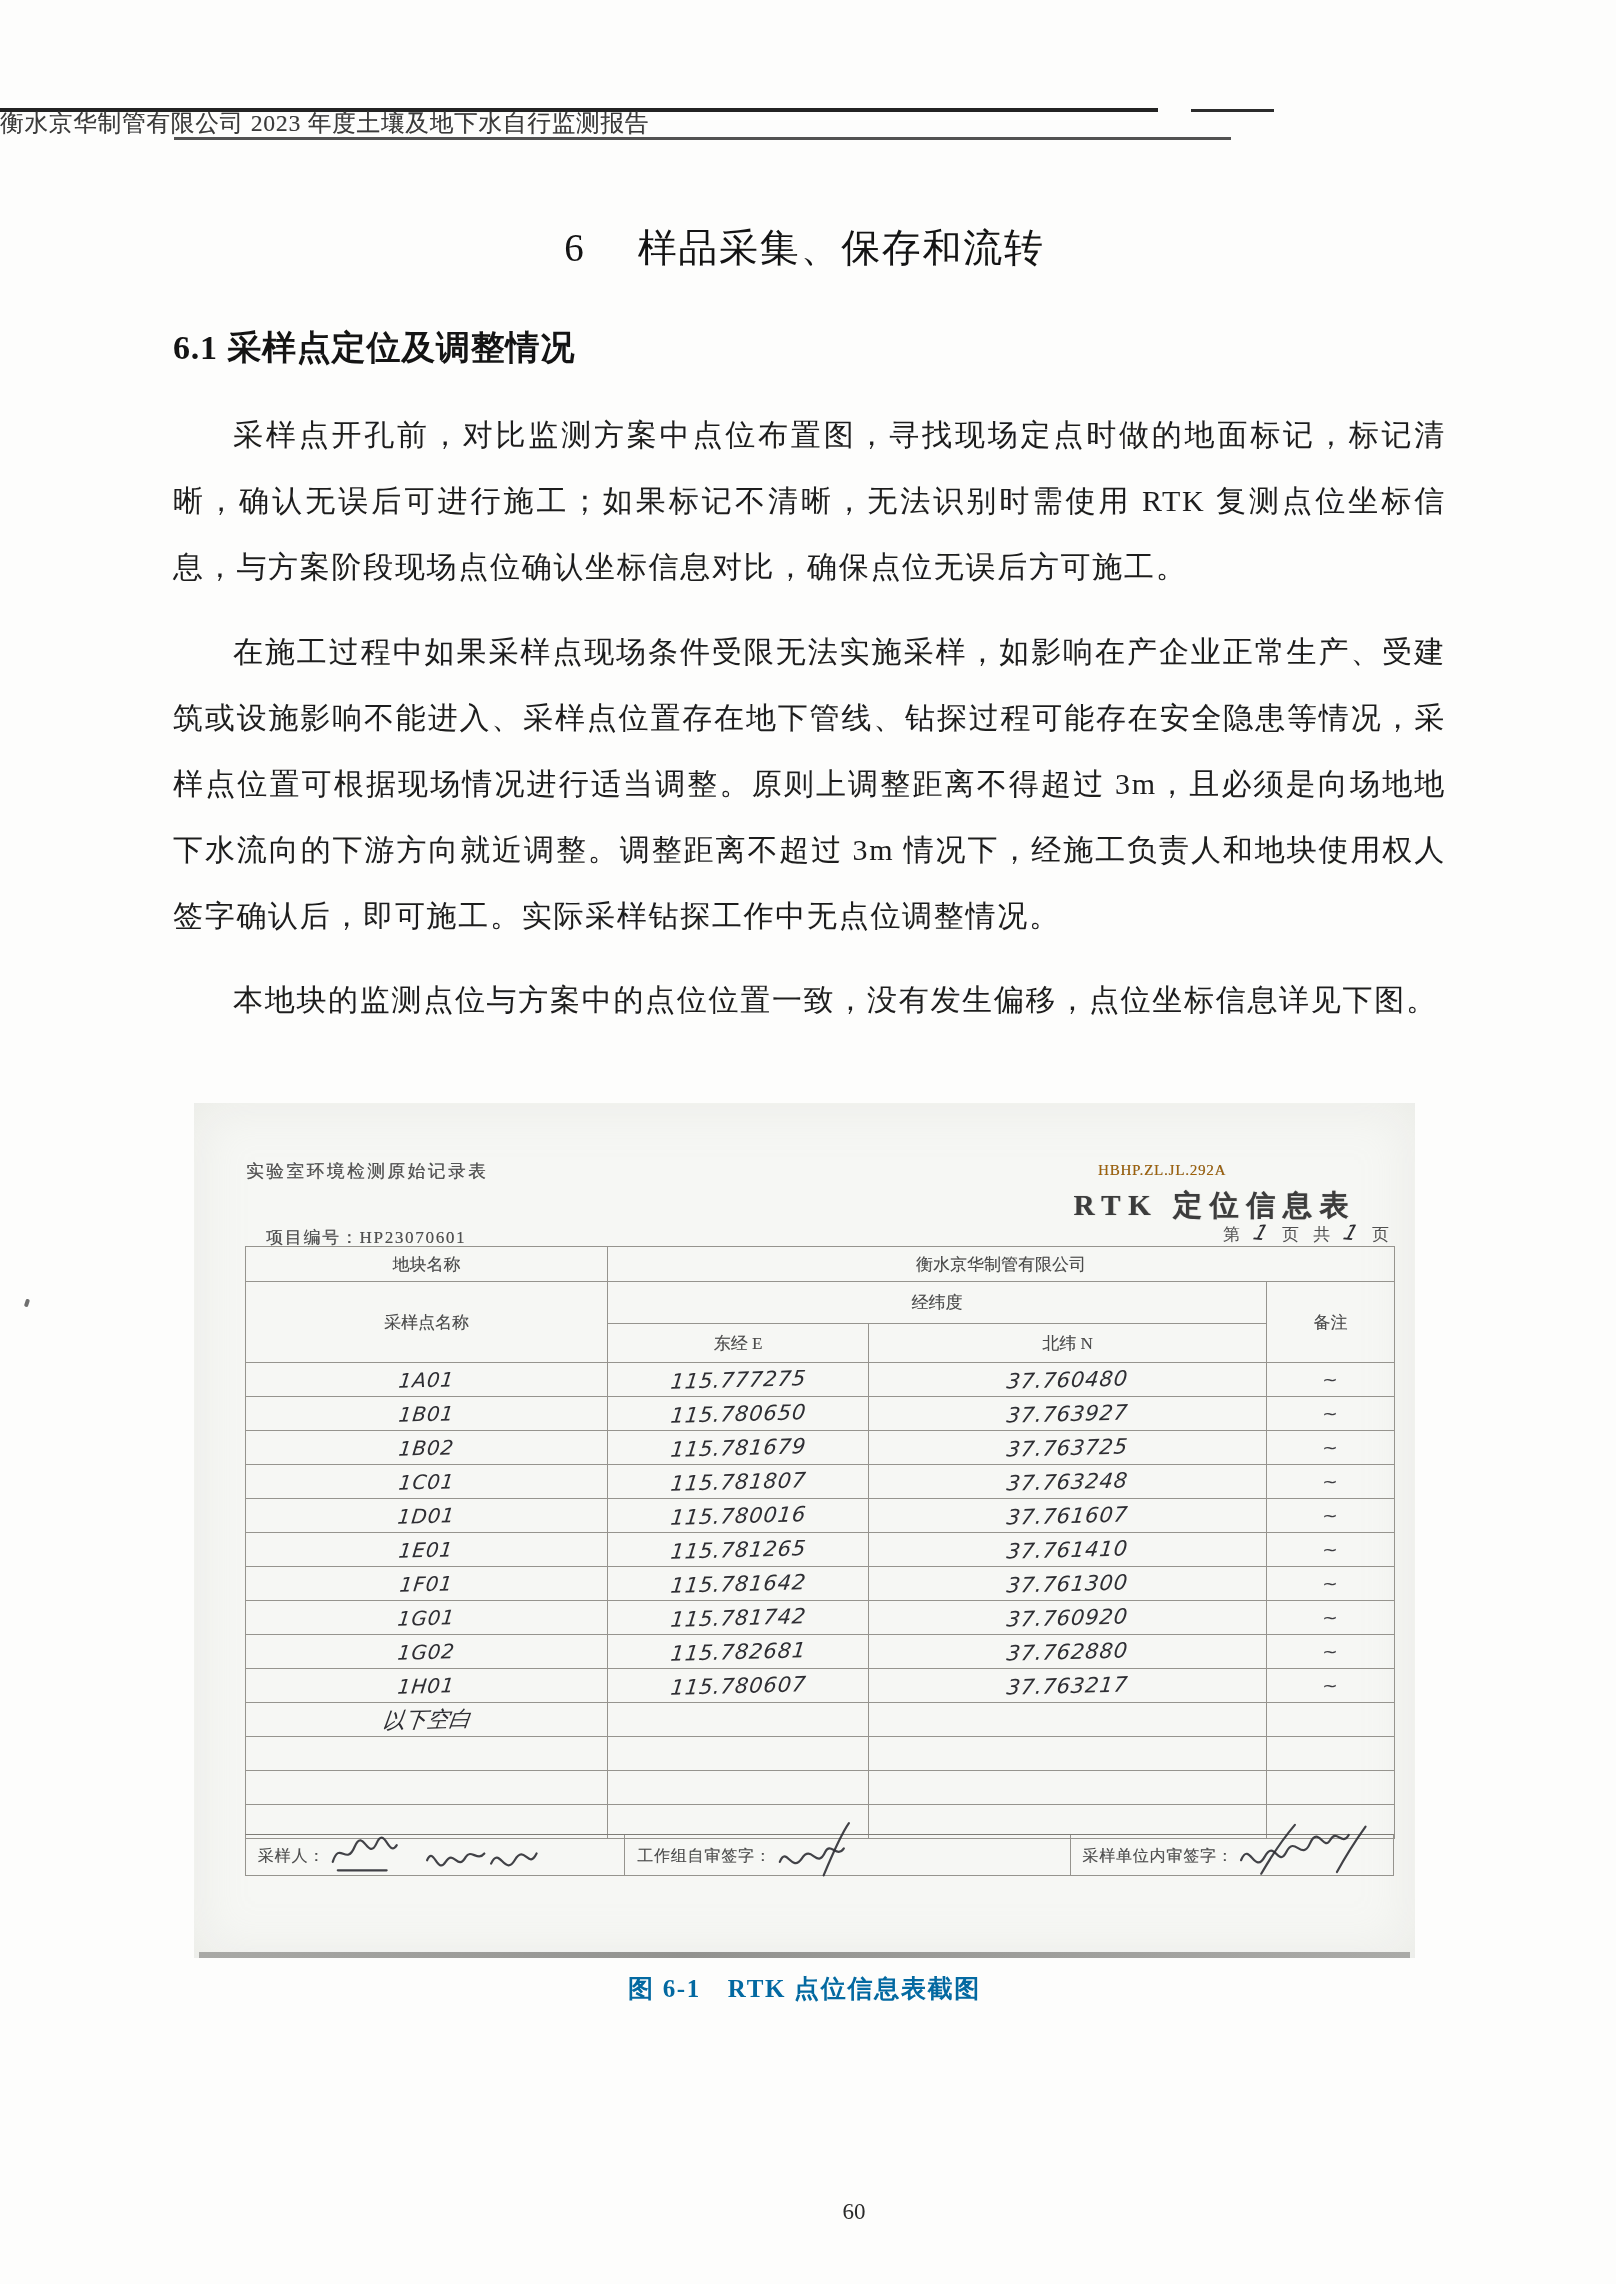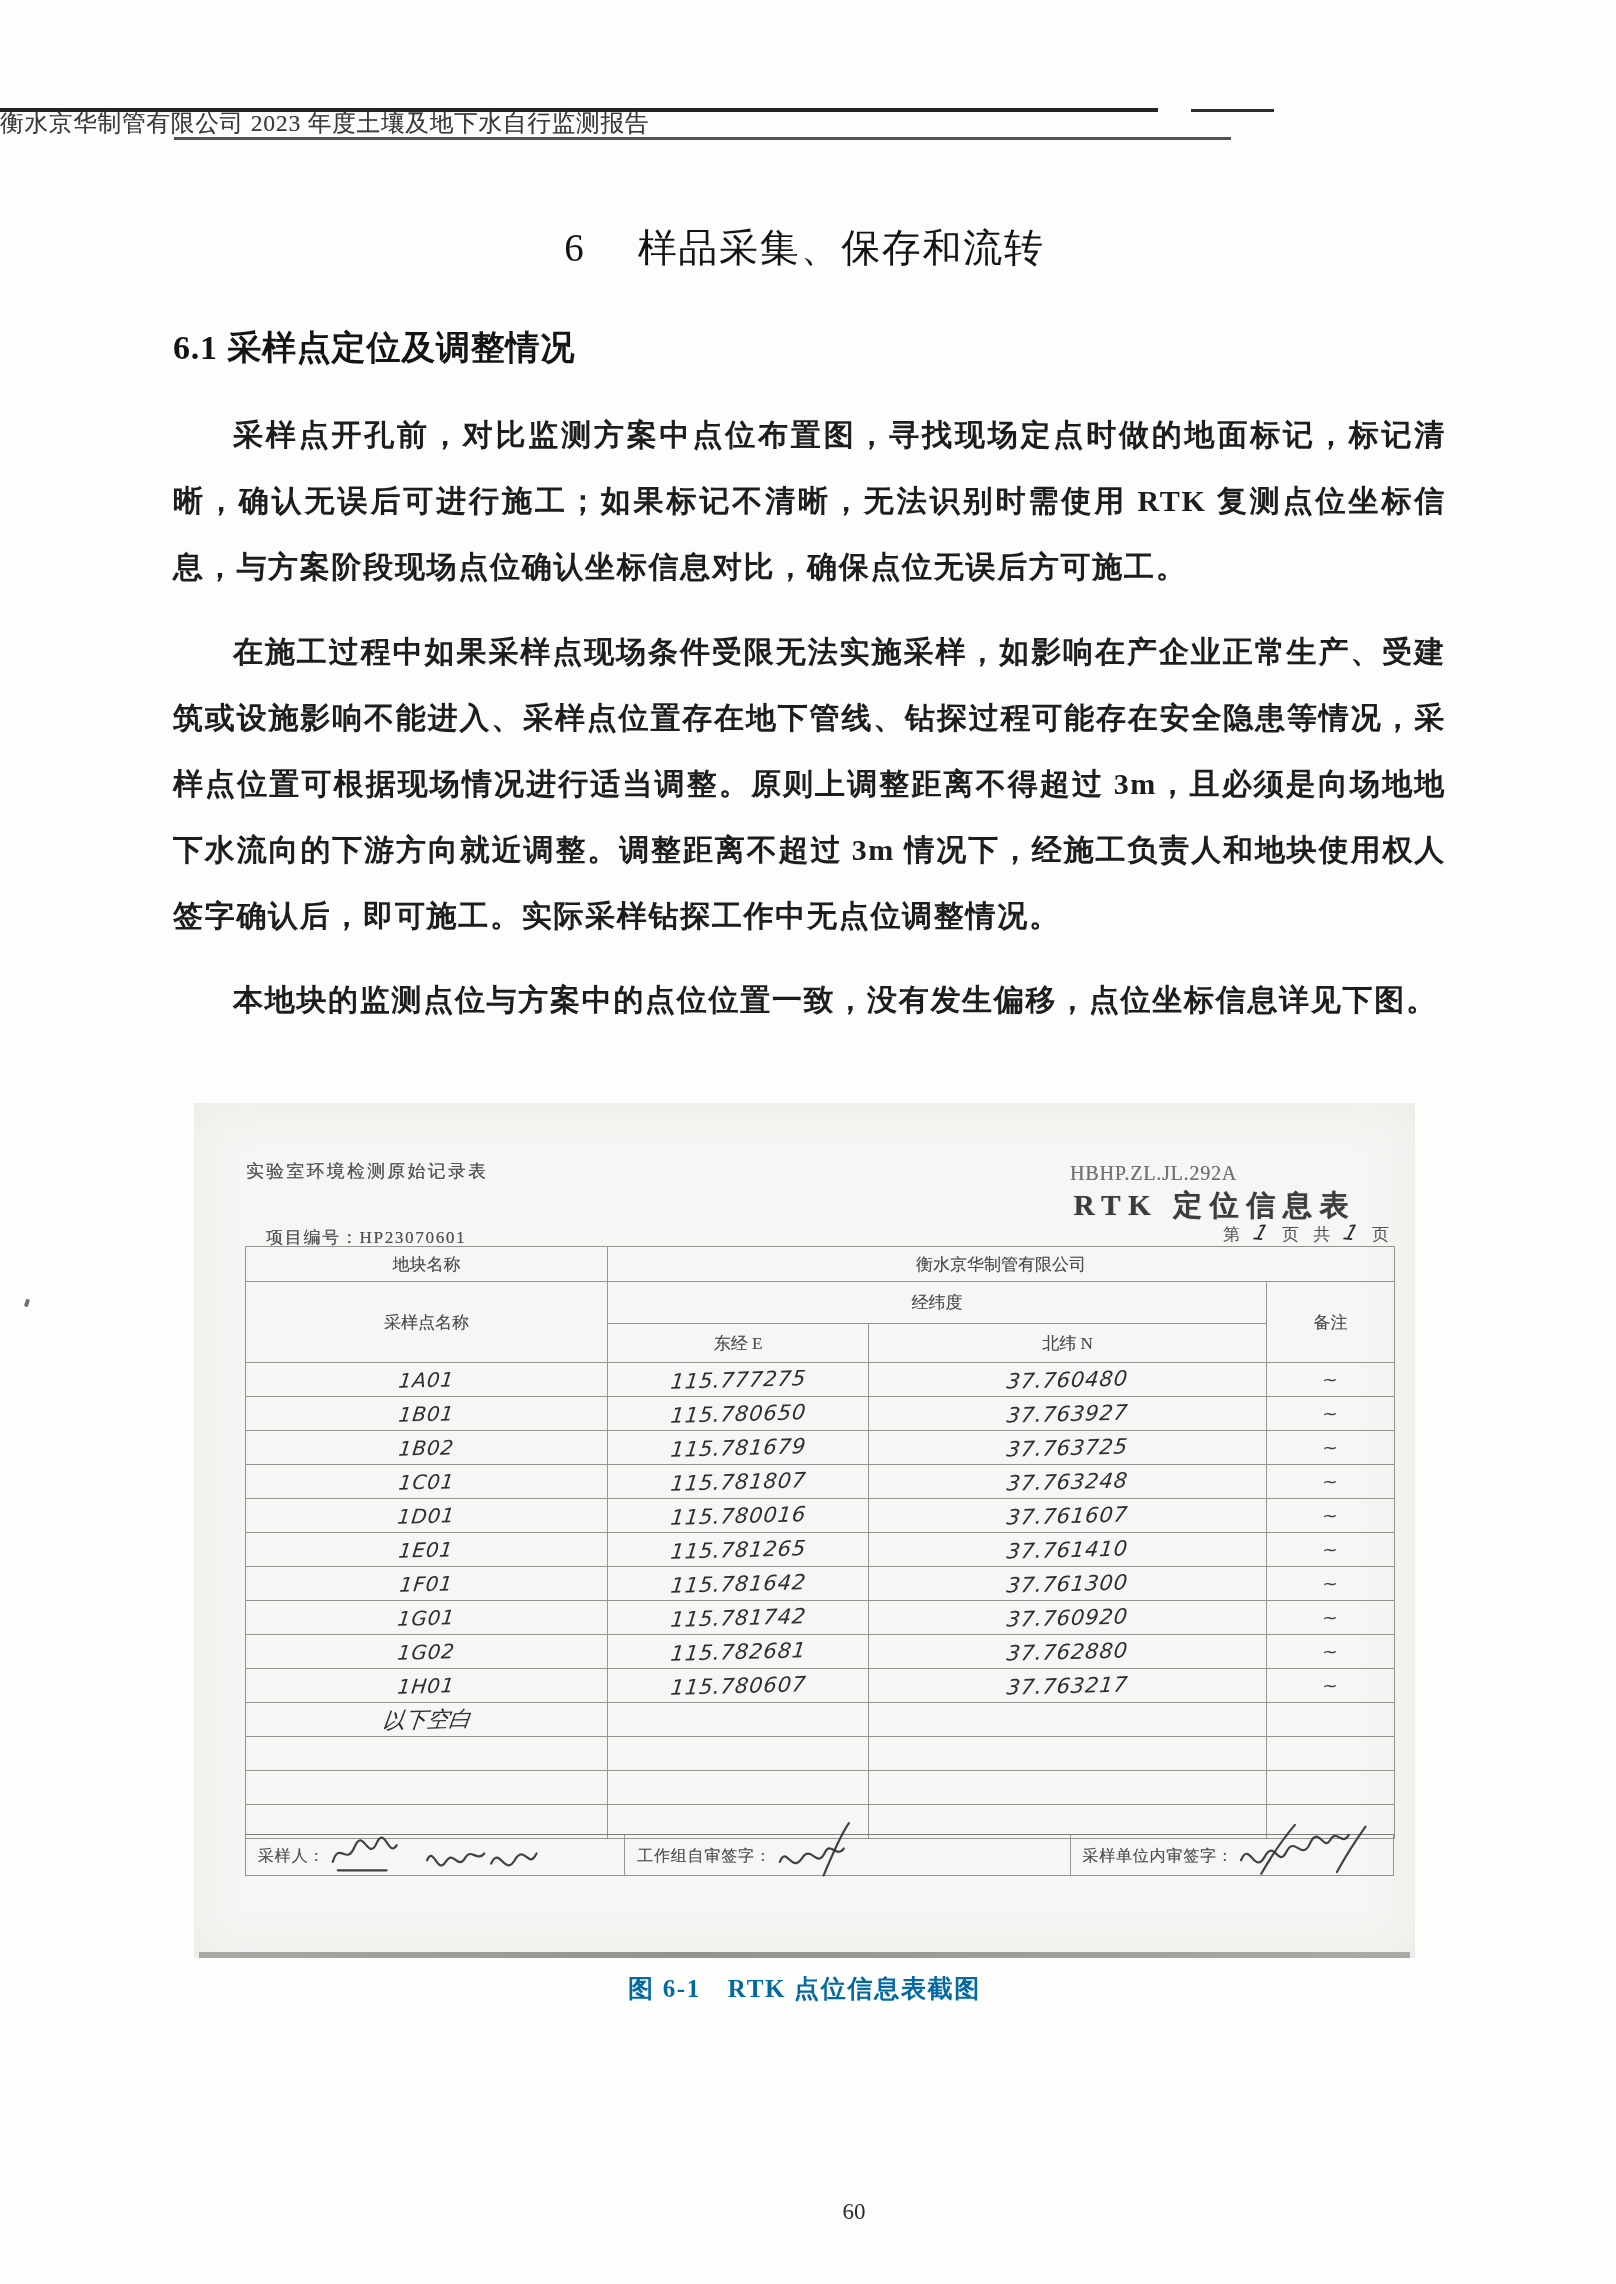--- a/index.html
+++ b/index.html
@@ -23,41 +23,41 @@
     position:absolute; left:173px; top:221px; width:1263px; text-align:center;
     font-size:39px; font-weight:normal; letter-spacing:1.7px; color:#141414;
   }
   .section-title {
     position:absolute; left:173px; top:325px;
     font-size:34px; font-weight:bold; letter-spacing:0.8px; color:#141414;
   }
   .body-text {
     position:absolute; left:173px; top:402px; width:1273px;
     font-size:30px; line-height:66px; letter-spacing:1.7px;
-    text-align:justify; color:#1d1d1d;font-weight:bold;
+    text-align:justify; color:#1d1d1d;
   }
   .body-text p { margin:0 0 18.5px 0; text-indent:2em; }
 
   
   .scan {
     position:absolute; left:194px; top:1103px; width:1221px; height:855px;
     background:#f6f7f4;
     box-shadow:inset 0 0 51px rgba(200,200,190,.25);
   }
   .scan-bottom-edge {
     position:absolute; left:5px; right:5px; bottom:0; height:5.9px;
     background:linear-gradient(90deg,#9c9c99,#81817e 40%,#9e9e9b);
     opacity:.85;
   }
   .scan-label {
     position:absolute; left:52px; top:56px; font-size:17.7px; color:#545454;
     letter-spacing:2.5px; text-shadow:0.4px 0.4px 0.6px rgba(100,100,100,.8);
   }
   .scan-code {
-    position:absolute; left:876px; top:59px; font-size:20px; color:#737373;
+    position:absolute; left:904px; top:59px; font-size:15px; color:#a16207;
     letter-spacing:0.8px; text-shadow:0.3px 0.3px 0.5px rgba(100,100,100,.7);
   }
   .scan-title {
     position:absolute; left:0; top:83px; width:1162px; text-align:right;
     font-size:29px; font-weight:bold; color:#3c3c3c; letter-spacing:7.6px;
     text-shadow:0.4px 0.4px 0.7px rgba(70,70,70,.7);
   }
   .project-line {
     position:absolute; left:72px; top:123px; font-size:17px; color:#4f4f4f; letter-spacing:1.7px;
     text-shadow:0.3px 0.3px 0.5px rgba(110,110,110,.7);

